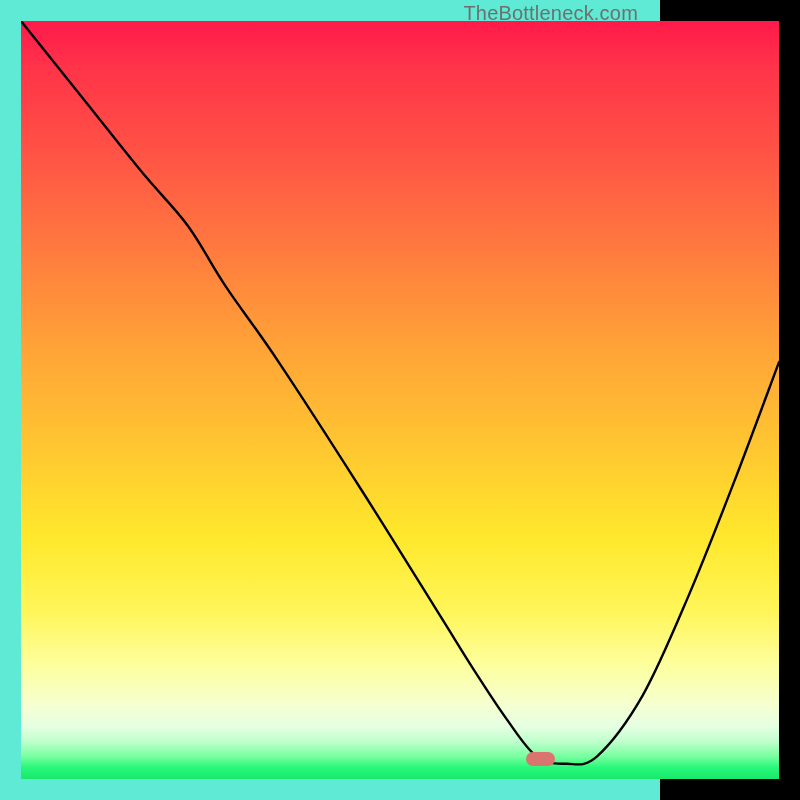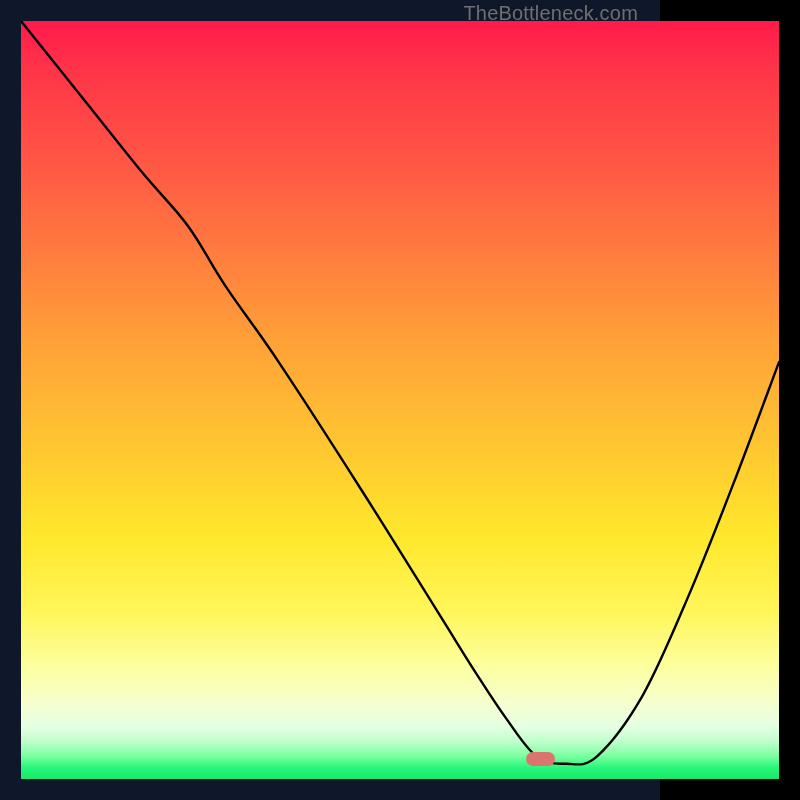--- a/index.html
+++ b/index.html
@@ -7,21 +7,21 @@
     padding: 0;
     width: 800px;
     height: 800px;
     background: #000;
     overflow: hidden;
   }
   .stage {
     position: relative;
     width: 660px;
     height: 800px;
-    background: #0f172a;
+    background: #5eead4;
     text-align: center;
   }
   .plot {
     position: absolute;
     left: 21px;
     top: 21px;
     width: 758px;
     height: 758px;
     
     background: linear-gradient(

